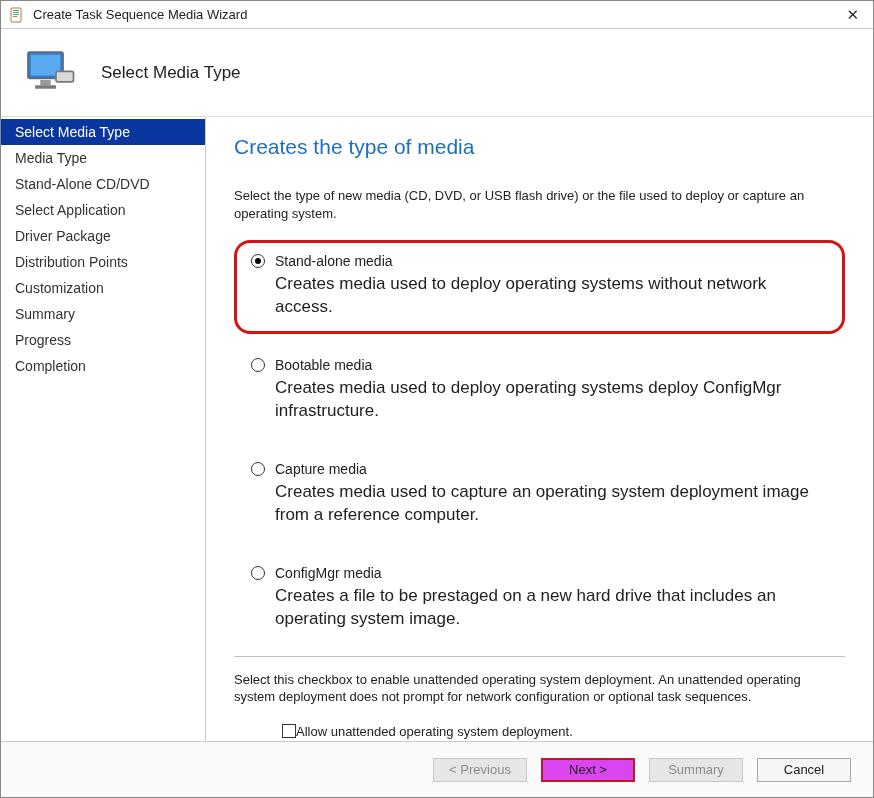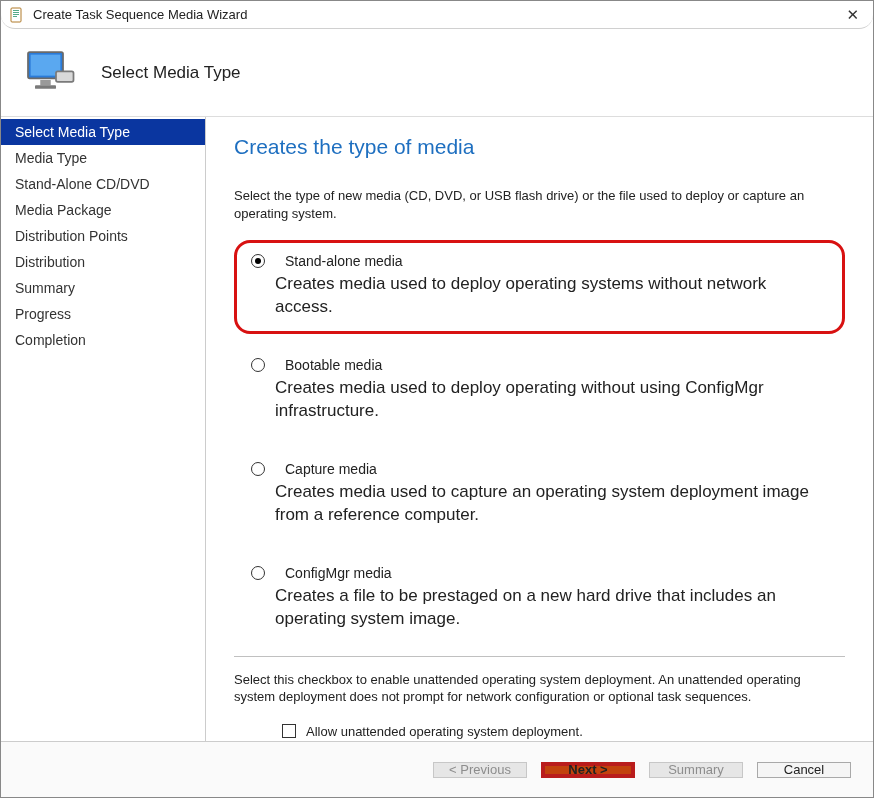--- a/index.html
+++ b/index.html
@@ -23,21 +23,20 @@
     background:#fff;
     border:1px solid #888;
     position:relative;
   }
   
   .titlebar{
     height:28px;background:#fff;
     display:flex;align-items:center;
     padding:0 8px;
     border-bottom:1px solid #d0d0d0;
-    border-radius:14px;
   }
   .titlebar .app-icon{width:16px;height:16px;margin-right:8px;}
   .titlebar .title{flex:1;font-size:13px;color:#222;}
   .titlebar .close{font-size:15px;color:#333;cursor:pointer;padding:2px 6px;}
   
   .banner{
     height:88px;background:#fff;
     display:flex;align-items:center;padding:0 20px;
     border-bottom:1px solid #ddd;
   }
@@ -66,57 +65,57 @@
   }
   .intro{color:#222;margin-bottom:18px;line-height:1.35;}
   .radio-group{margin:0;}
   .option{
     padding:10px 14px 12px 14px;
     margin-bottom:10px;
     border-radius:16px;
     border:3px solid transparent;
   }
   .option.highlight{border-color:var(--hl-red);}
-  .option-row{display:flex;align-items:center;gap:20px;}
+  .option-row{display:flex;align-items:center;gap:10px;}
   .radio{
     width:14px;height:14px;border:1.5px solid #333;border-radius:50%;
     display:inline-flex;align-items:center;justify-content:center;
     flex:0 0 auto;
   }
   .radio.checked::after{
     content:"";display:block;width:6px;height:6px;background:#000;border-radius:50%;
   }
   .option-label{font-size:14px;color:#222;}
   .option-desc{margin:4px 0 0 24px;font-size:17px;color:#222;line-height:1.35;}
   hr.sep{border:none;border-top:1px solid #c0c0c0;margin:8px 0 14px 0;}
-  .check-row{display:flex;align-items:center;gap:10px;margin-top:16px;padding-left:48px;}
+  .check-row{display:flex;align-items:center;margin-top:16px;padding-left:48px;}
   .checkbox{
     width:14px;height:14px;border:1.5px solid #333;background:#fff;
     flex:0 0 auto;
   }
   
   .footer{
     height:56px;border-top:1px solid #ccc;
     display:flex;align-items:center;justify-content:flex-end;
     padding:0 22px;gap:14px;background:#fafafa;
   }
   .btn{
-    min-width:94px;height:16px;
+    min-width:94px;height:24px;
     border:1px solid var(--btn-border);
     background:var(--btn-bg);
     font-size:13px;color:#222;
     display:inline-flex;align-items:center;justify-content:center;
     cursor:pointer;
   }
   .btn.disabled{
     background:var(--btn-disabled-bg);
     color:var(--btn-disabled);
     border-color:#c7c7c7;cursor:default;
   }
-  .btn.primary{border:4px solid #b91c1c;background:#c2410c;font-weight:bold;}
+  .btn.primary{border:2px solid #b91c1c;background:#d946ef;}
 </style>
 </head>
 <body>
 
 <div class="titlebar">
   <span class="app-icon">
     <svg viewBox="0 0 16 16" width="16" height="16">
       <rect x="2" y="1" width="10" height="14" rx="1" fill="#fff" stroke="#b07a2a" stroke-width="1"></rect>
       <rect x="4" y="3" width="6" height="1" fill="#5a8"></rect>
       <rect x="4" y="5" width="6" height="1" fill="#5a8"></rect>
@@ -140,23 +139,24 @@
   </span>
   <span class="page-title">Select Media Type</span>
 </div>
 
 <div class="body-area">
 
   <div class="sidebar">
     <div class="step sel">Select Media Type</div>
     <div class="step sub">Media Type</div>
     <div class="step sub">Stand-Alone CD/DVD</div>
-    <div class="step sub">Media Package</div>
+    <div class="step sub">Select Application</div>
+    <div class="step sub">Driver Package</div>
     <div class="step sub">Distribution Points</div>
-    <div class="step sub">Distribution</div>
+    <div class="step sub">Customization</div>
     <div class="step">Summary</div>
     <div class="step">Progress</div>
     <div class="step">Completion</div>
   </div>
 
   <div class="content">
     <h1>Creates the type of media</h1>
     <div class="intro">Select the type of new media (CD, DVD, or USB flash drive) or the file used to deploy or capture an operating system.</div>
 
     <div class="radio-group">
@@ -166,21 +166,21 @@
           <span class="option-label">Stand-alone media</span>
         </div>
         <div class="option-desc">Creates media used to deploy operating systems without network access.</div>
       </div>
 
       <div class="option">
         <div class="option-row">
           <span class="radio"></span>
           <span class="option-label">Bootable media</span>
         </div>
-        <div class="option-desc">Creates media used to deploy operating without using ConfigMgr infrastructure.</div>
+        <div class="option-desc">Creates media used to deploy operating systems deploy ConfigMgr infrastructure.</div>
       </div>
 
       <div class="option">
         <div class="option-row">
           <span class="radio"></span>
           <span class="option-label">Capture media</span>
         </div>
         <div class="option-desc">Creates media used to capture an operating system deployment image from a reference computer.</div>
       </div>
 

